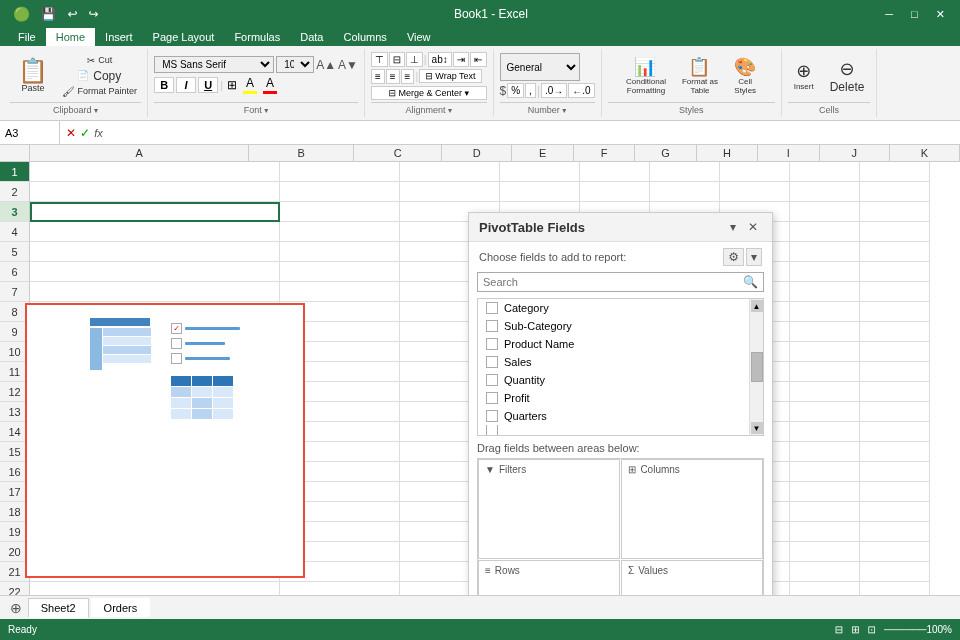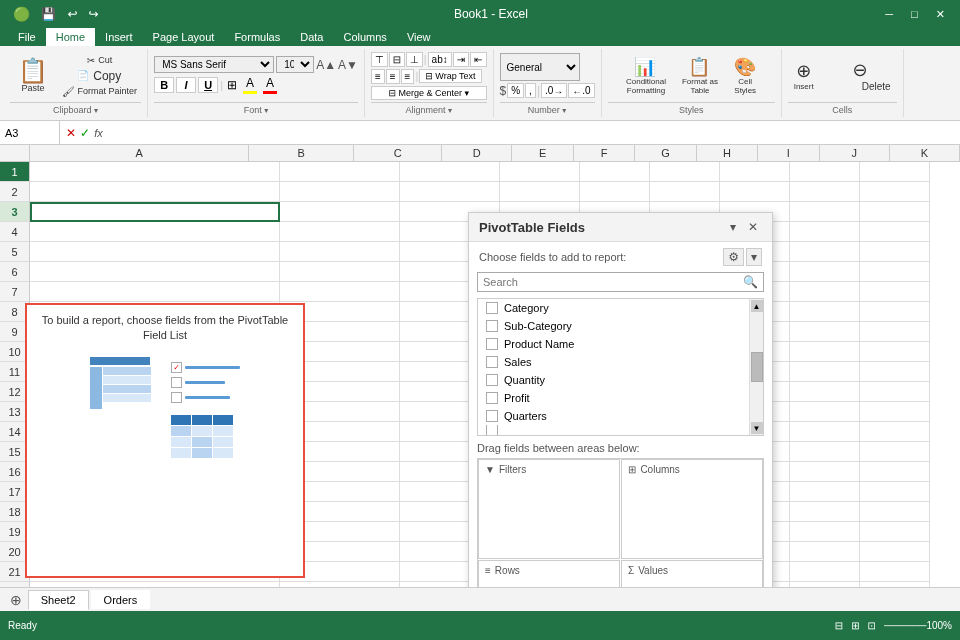--- a/index.html
+++ b/index.html
@@ -92,21 +92,21 @@
     .drag-area { border: 1px solid #ccc; padding: 4px 6px; min-height: 100px; background: white; }
     .drag-area-header { display: flex; align-items: center; gap: 4px; font-size: 10px; color: #555; margin-bottom: 3px; }
 
     
     .sheet-tabs-bar { height: 24px; background: #f3f3f3; border-top: 1px solid #ccc; display: flex; align-items: center; padding: 0 4px; }
     .sheet-tab { padding: 3px 12px; font-size: 11px; cursor: pointer; border: 1px solid transparent; background: white; border-bottom: none; margin-right: 2px; }
     .sheet-tab.active { border-color: #ccc; border-bottom: 1px solid white; background: white; }
     .add-sheet { padding: 2px 6px; font-size: 14px; color: #555; cursor: pointer; }
 
     
-    .status-bar { height: 29px; background: #217346; display: flex; align-items: center; padding: 0 8px; }
+    .status-bar { height: 21px; background: #217346; display: flex; align-items: center; padding: 0 8px; }
     .status-text { color: white; font-size: 10px; }
 
     .main-area { position: relative; flex: 1; overflow: hidden; }
 
     .app-wrapper { display: flex; flex-direction: column; height: 640px; width: 960px; }
 
     
     .title-bar { height: 28px; background: #217346; display: flex; align-items: center; justify-content: space-between; padding: 0 10px; }
     .title-controls { display: flex; gap: 8px; color: white; font-size: 11px; }
     .win-btn { cursor: pointer; padding: 0 5px; }
@@ -275,21 +275,21 @@
     </div>
 
     <div class="ribbon-group" style="min-width:80px;">
       <div class="ribbon-group-content" style="flex-direction:row; gap:4px;">
         <div class="rbtn-xl">
           <div style="font-size:18px;">⊕</div>
           <div style="font-size:8px;">Insert</div>
         </div>
         <div class="rbtn-xl">
           <div style="font-size:18px;">⊖</div>
-          <div style="font-size:10px;margin-left:32px;">Delete</div>
+          <div style="font-size:12px;">Delete</div>
         </div>
       </div>
       <div class="ribbon-group-label">Cells</div>
     </div>
 
   </div>
 
   <div class="formula-bar">
     <div class="cell-ref">A3</div>
     <div class="formula-sep">
@@ -589,21 +589,20 @@
             <div class="cell col-e"></div>
             <div class="cell" style="width: 70px;"></div>
             <div class="cell" style="width: 70px;"></div>
             <div class="cell" style="width: 70px;"></div>
             <div class="cell" style="width: 70px;"></div>
           </div>
       </div>
     </div>
 
     <div class="pivot-area">
-      <div class="pivot-desc">To build a report, choose fields from the PivotTable<br>Field List</div>
 
       <div class="pivot-illustration">
 
         <div class="table-icon">
           <div class="table-row-icon">
             <div class="table-cell-icon header" style="width:60px; height:8px;"></div>
           </div>
           <div class="table-row-icon" style="gap:1px; margin-top:1px;">
             <div class="table-cell-icon" style="width:12px; height:42px; background:#5b9bd5;"></div>
             <div style="display:flex; flex-direction:column; gap:1px;">

